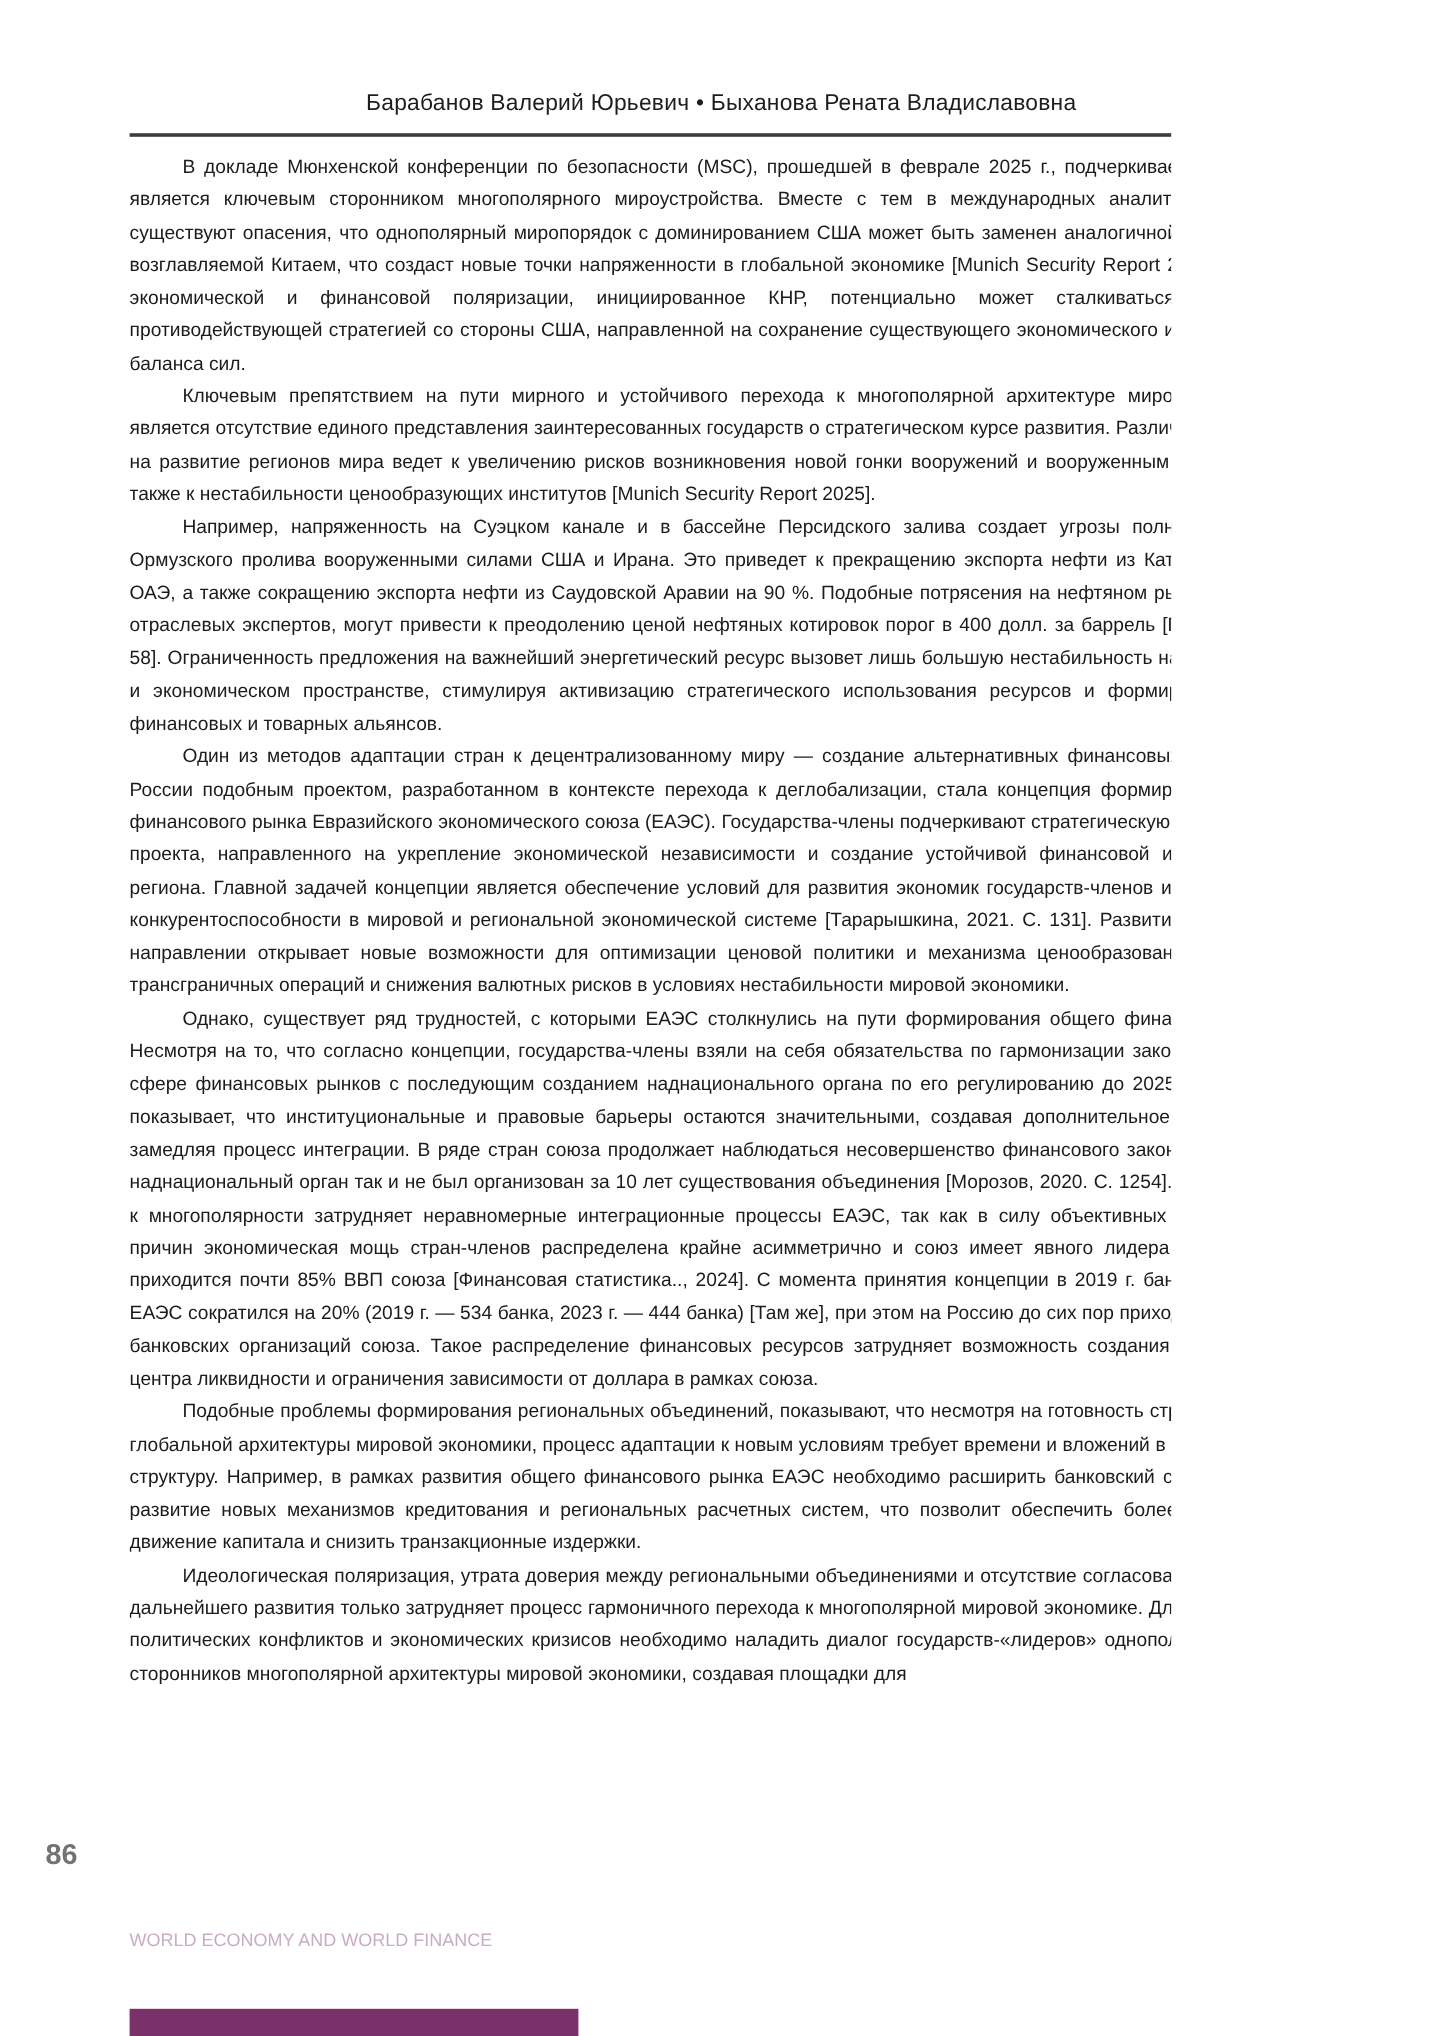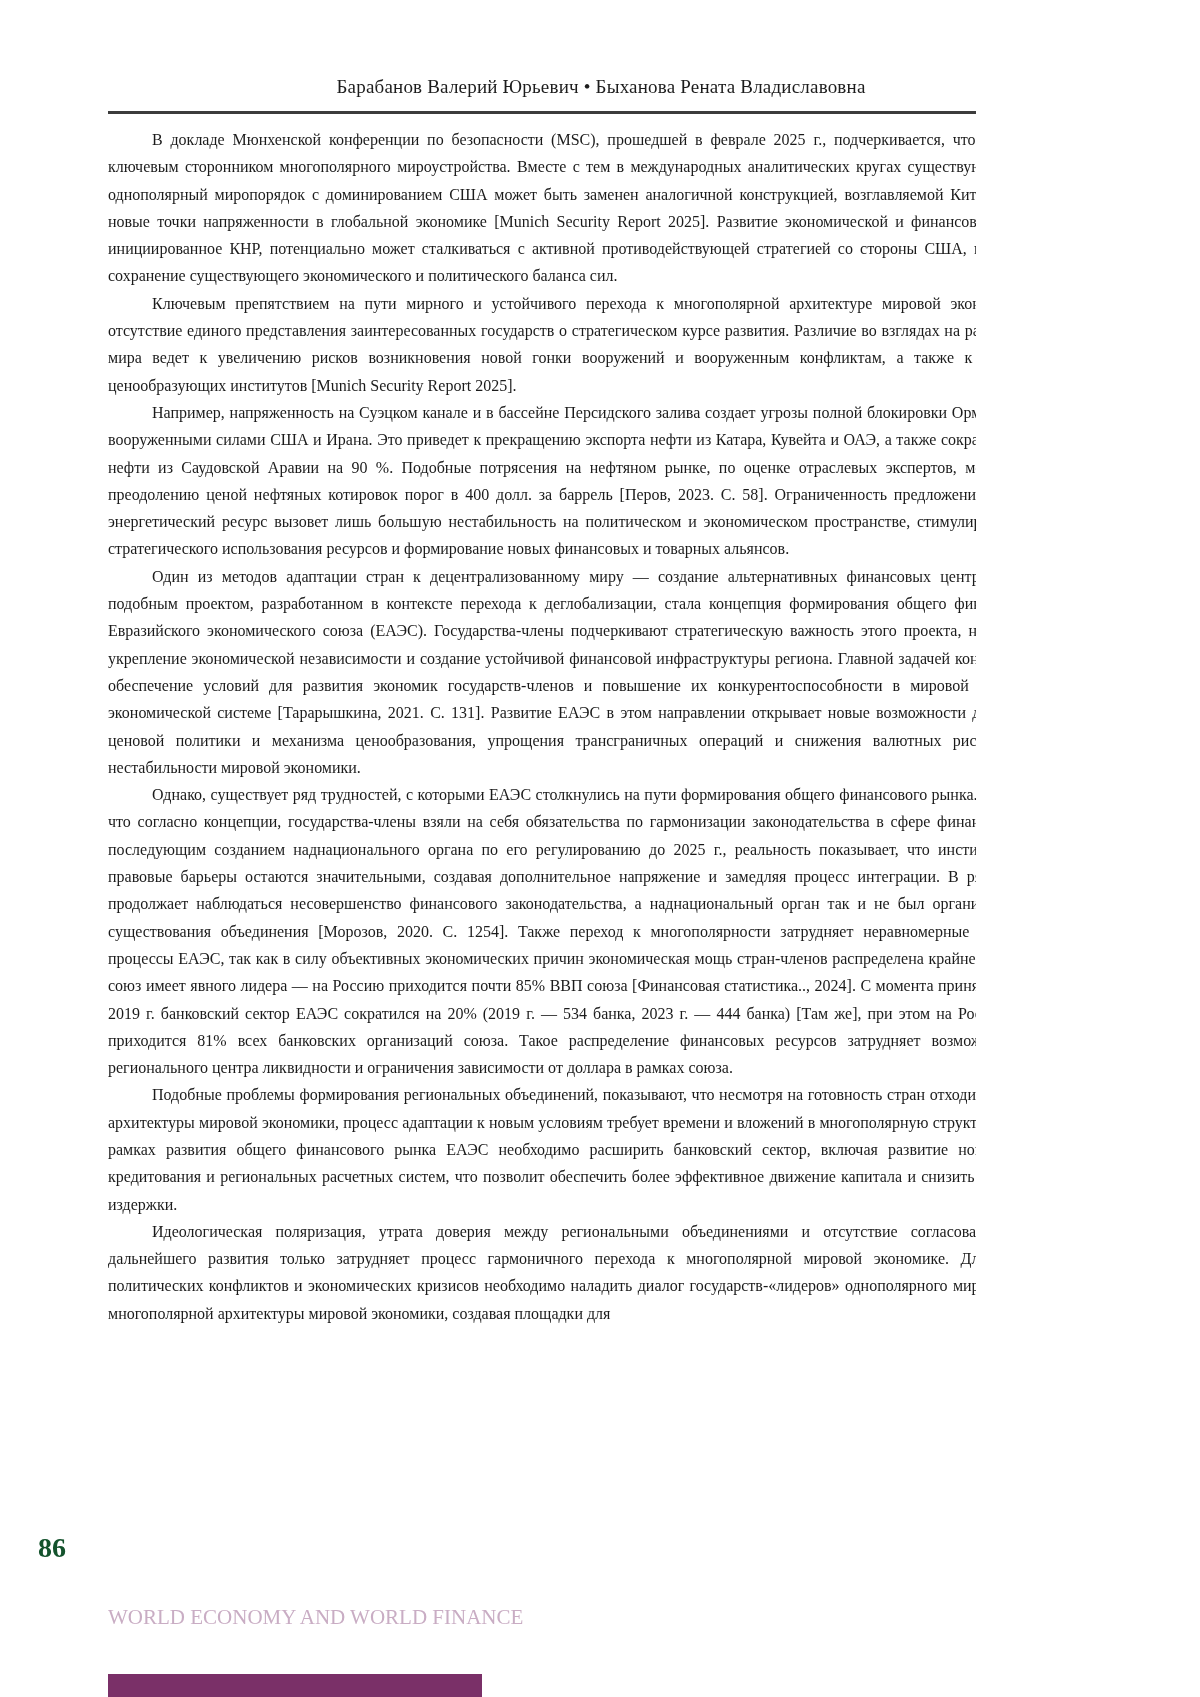--- a/index.html
+++ b/index.html
@@ -2,21 +2,21 @@
 <html lang="ru"><head>
 <meta charset="utf-8">
 <style>
   html, body { margin: 0; padding: 0; background: #ffffff; }
   .page {
     position: relative;
     width: 976px;
     height: 1697px;
     background: #ffffff;
     overflow: hidden;
-    font-family: Liberation Serif, serif;
+    font-family: Liberation Sans, sans-serif;
   }
   .running-head {
     position: absolute;
     top: 76px;
     left: 108px;
     width: 986px;
     text-align: center;
     font-size: 19px;
     color: #1d1d1d;
     letter-spacing: 0.2px;
@@ -42,30 +42,30 @@
     color: #1b1b1b;
   }
   .article-body p {
     margin: 0;
     text-indent: 44px;
   }
   .page-number {
     position: absolute;
     top: 1532px;
     left: 38px;
-    font-size: 28px;
+    font-size: 24px;
     font-weight: bold;
-    color: #14532d;
+    color: #737373;
   }
   .journal-footer {
     position: absolute;
     top: 1602px;
     left: 108px;
     color: #c9adc4;
-    font-size: 21px;
+    font-size: 15px;
     line-height: 31px;
   }
   .footer-accent-bar {
     position: absolute;
     top: 1674px;
     left: 108px;
     width: 374px;
     height: 23px;
     background: #7a3068;
   }

